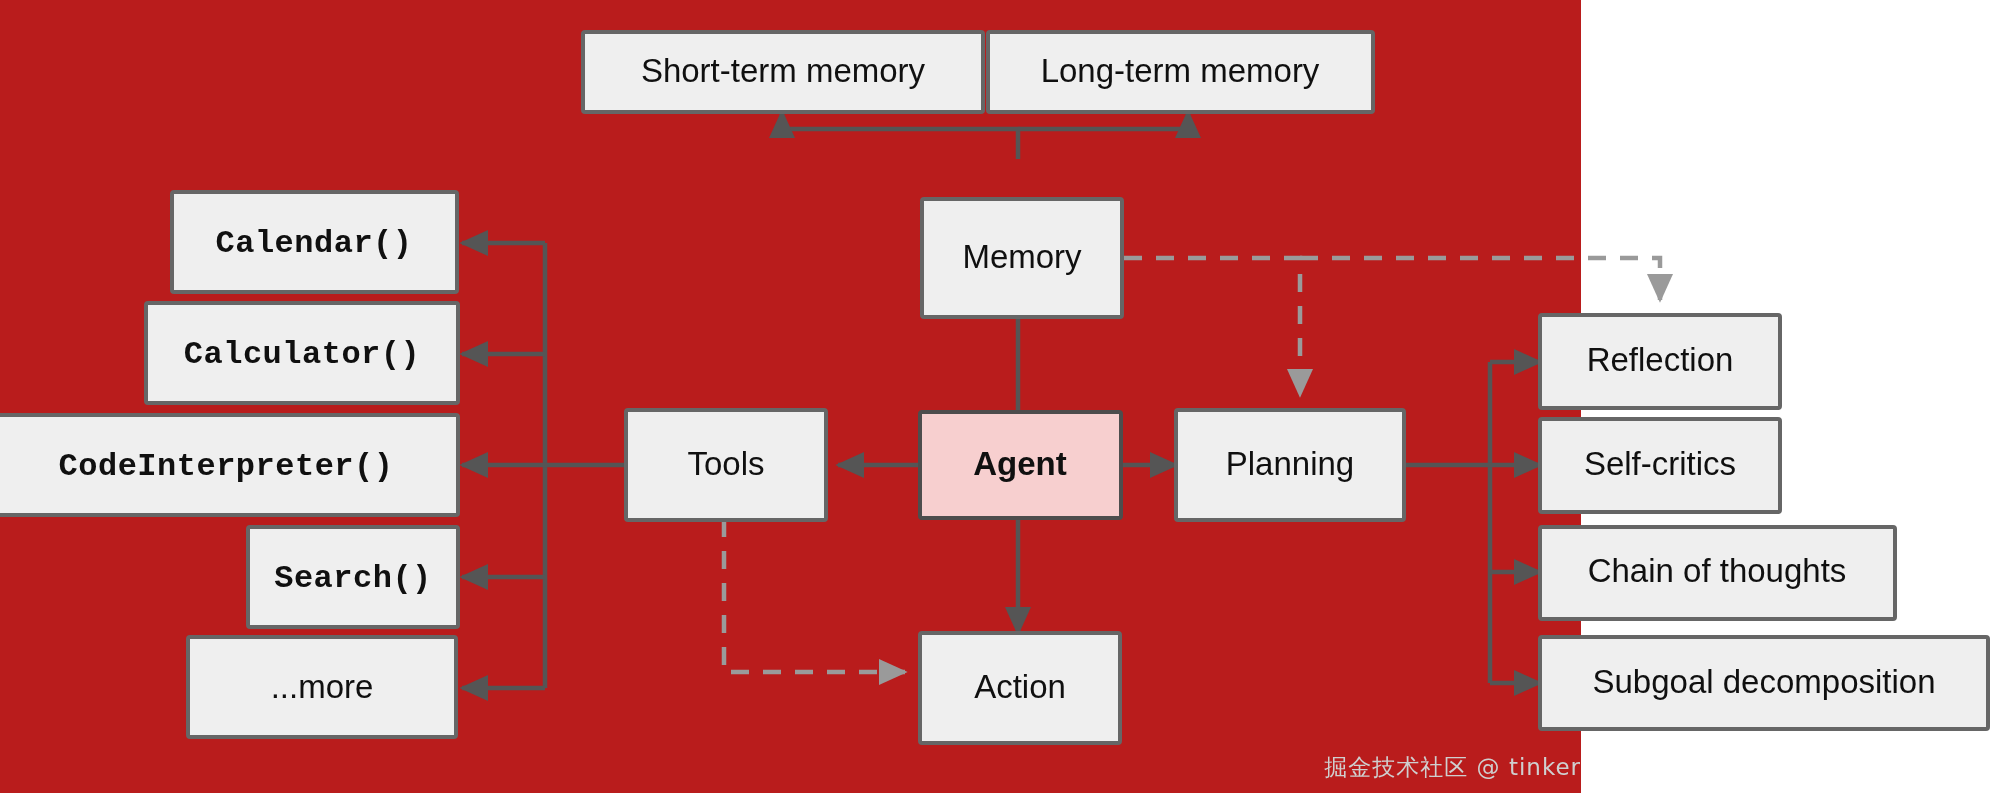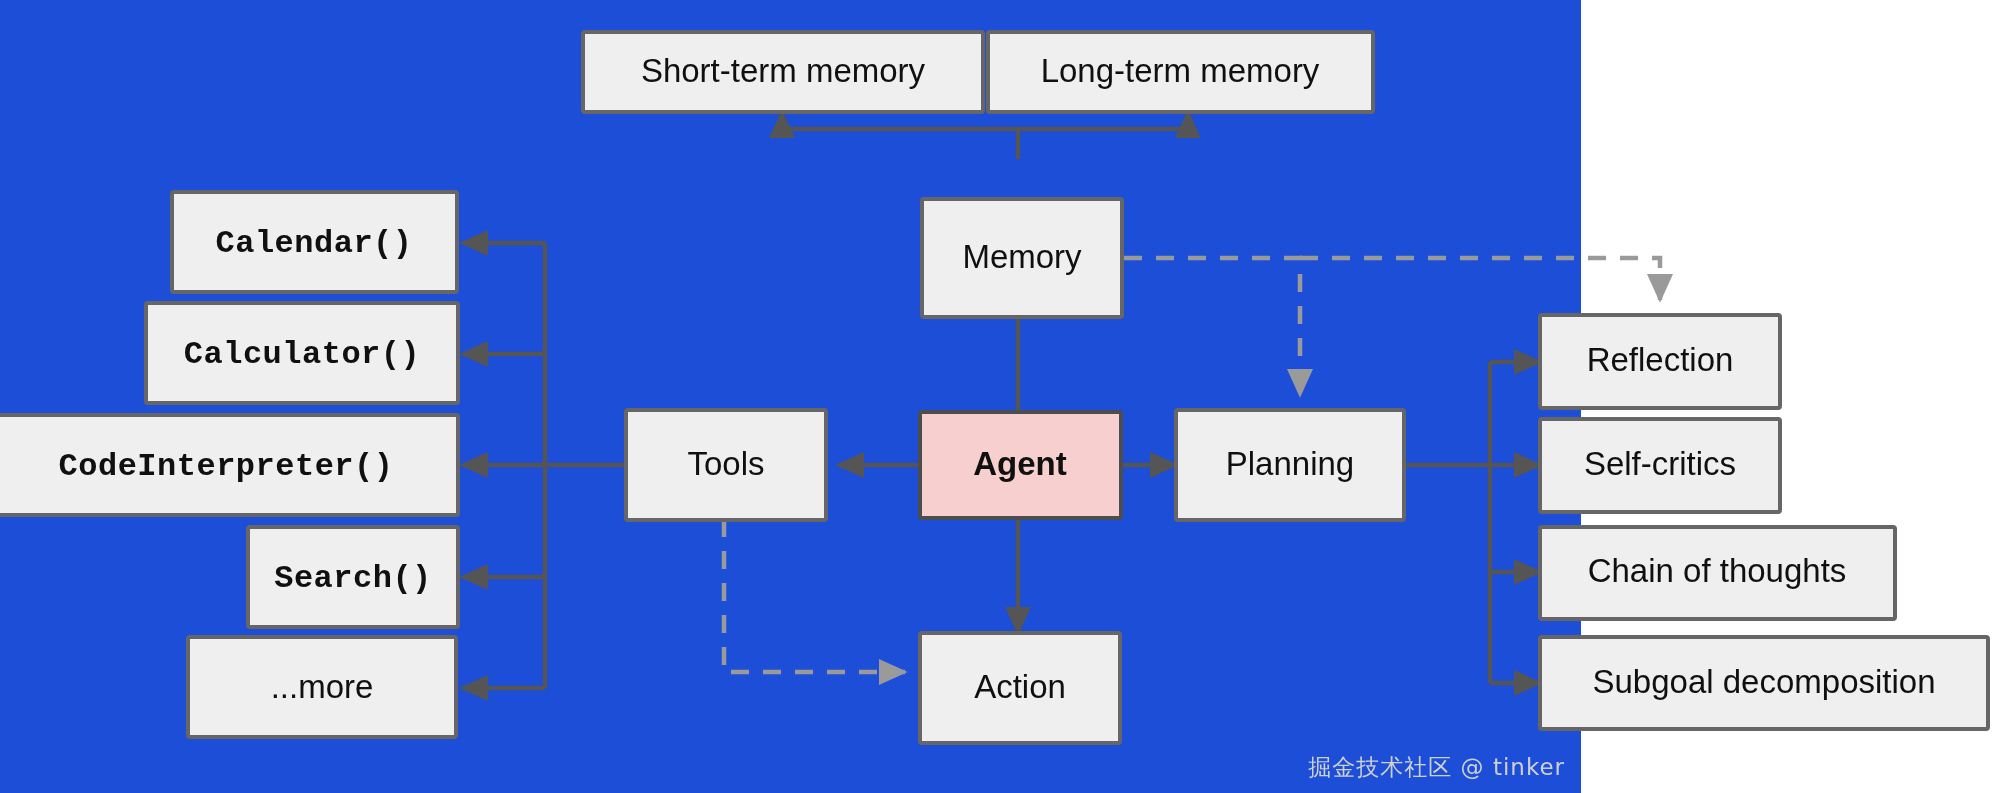--- a/index.html
+++ b/index.html
@@ -11,21 +11,21 @@
     font-family: "Liberation Sans", sans-serif;
     width: 1999px;
     height: 793px;
     overflow: hidden;
     position: relative;
   }
   #diagram-root {
     position: relative;
     width: 1581px;
     height: 793px;
-    background: #1d4ed8;
+    background: #b91c1c;
   }
   svg.canvas {
     position: absolute;
     left: 0;
     top: 0;
     width: 1999px;
     height: 793px;
     display: block;
   }
   .node-rect {
@@ -60,21 +60,21 @@
     fill: none;
   }
   .edge-dashed {
     stroke: #9a9a9a;
     stroke-width: 4.5;
     fill: none;
     stroke-dasharray: 18 14;
   }
   .watermark {
     position: absolute;
-    right: 16px;
+    right: 0;
     bottom: 10px;
     font-family: "DejaVu Sans", sans-serif;
     font-size: 23px;
     color: #cfcfcf;
     letter-spacing: 1px;
     white-space: nowrap;
     user-select: none;
   }
 </style>
 </head>

